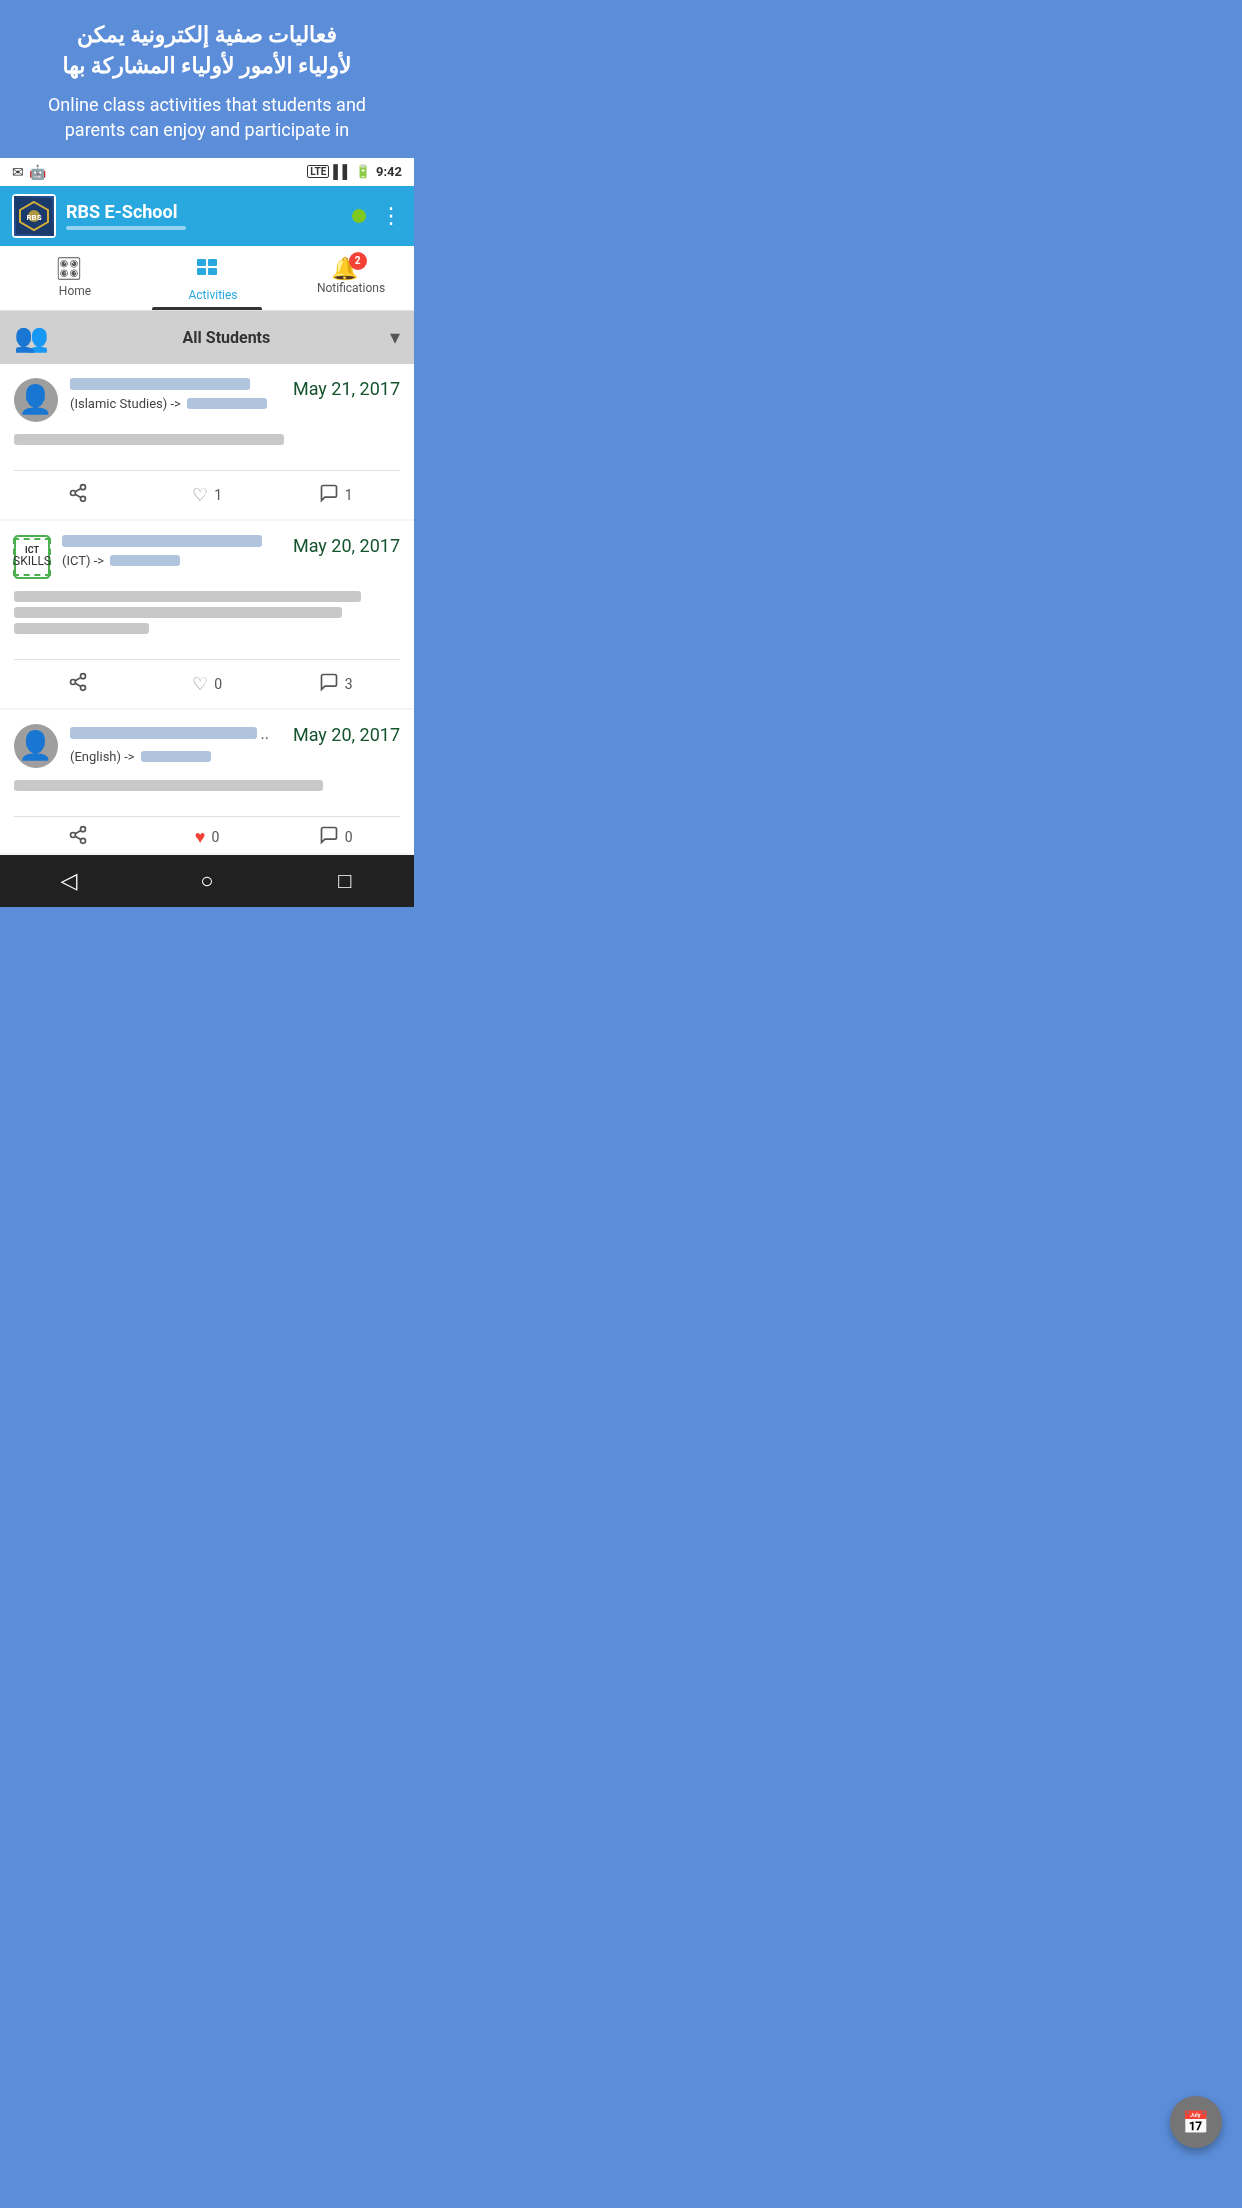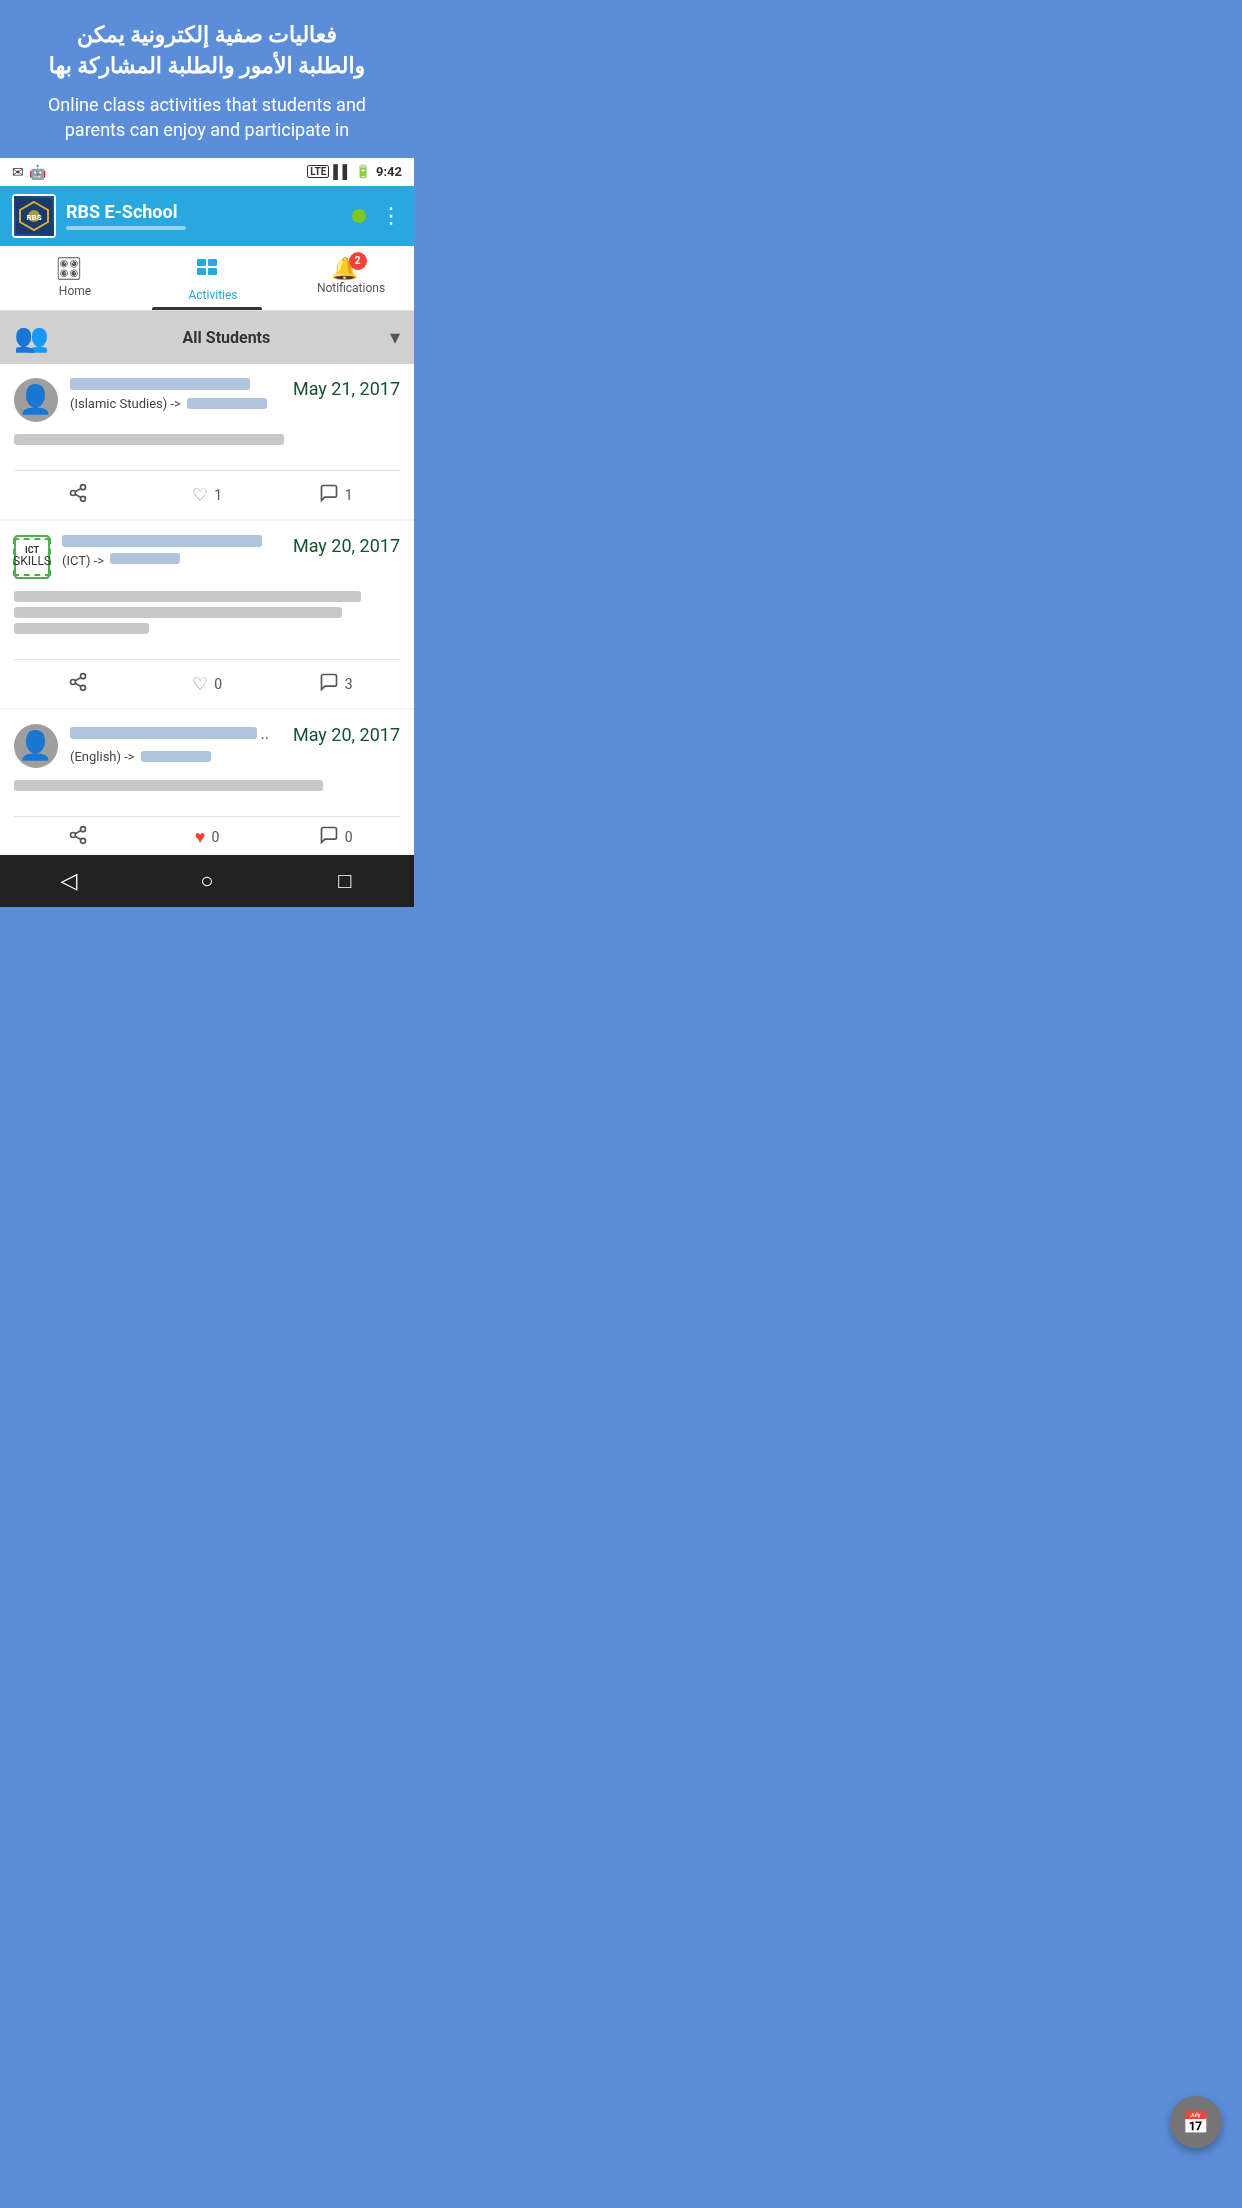--- a/index.html
+++ b/index.html
@@ -389,21 +389,21 @@
       border-radius: 3px;
       margin-bottom: 5px;
     }
   </style>
 </head>
 <body>
 
 <div class="promo-area">
   <div class="promo-arabic">
     <span>فعاليات صفية إلكترونية يمكن</span><br>
-    <span>والطلبة الأمور والطلبة المشاركة بها</span>
+    <span>لأولياء الأمور لأولياء المشاركة بها</span>
   </div>
   <div class="promo-english">Online class activities that students and parents can enjoy and participate in</div>
 </div>
 
 <div class="status-bar">
   <div class="status-left">
     <span class="status-icon">✉</span>
     <span class="status-icon">🤖</span>
   </div>
   <div class="status-right">
@@ -517,21 +517,21 @@
     <div class="activity-card">
       <div class="card-header">
         <div class="ict-avatar">
           <div class="ict-border-dashed">
             <div class="ict-top">ICT</div>
             <div class="ict-bottom">SKILLS</div>
           </div>
         </div>
         <div class="card-meta">
           <div style="height:12px; background:#b0c4de; border-radius:3px; width:200px; margin-bottom:6px;"></div>
-          <div style="display:flex; gap:6px;">
+          <div style="display:flex; align-items:center; gap:6px;">
             <span class="card-subject">(ICT) -&gt;</span>
             <div style="height:11px; width:70px; background:#b0c4de; border-radius:3px;"></div>
           </div>
         </div>
         <div class="card-date">May 20, 2017</div>
       </div>
       <div style="padding: 4px 0 8px;">
         <div class="blur-line" style="width:90%;"></div>
         <div class="blur-line" style="width:85%;"></div>
         <div class="blur-line" style="width:35%;"></div>

